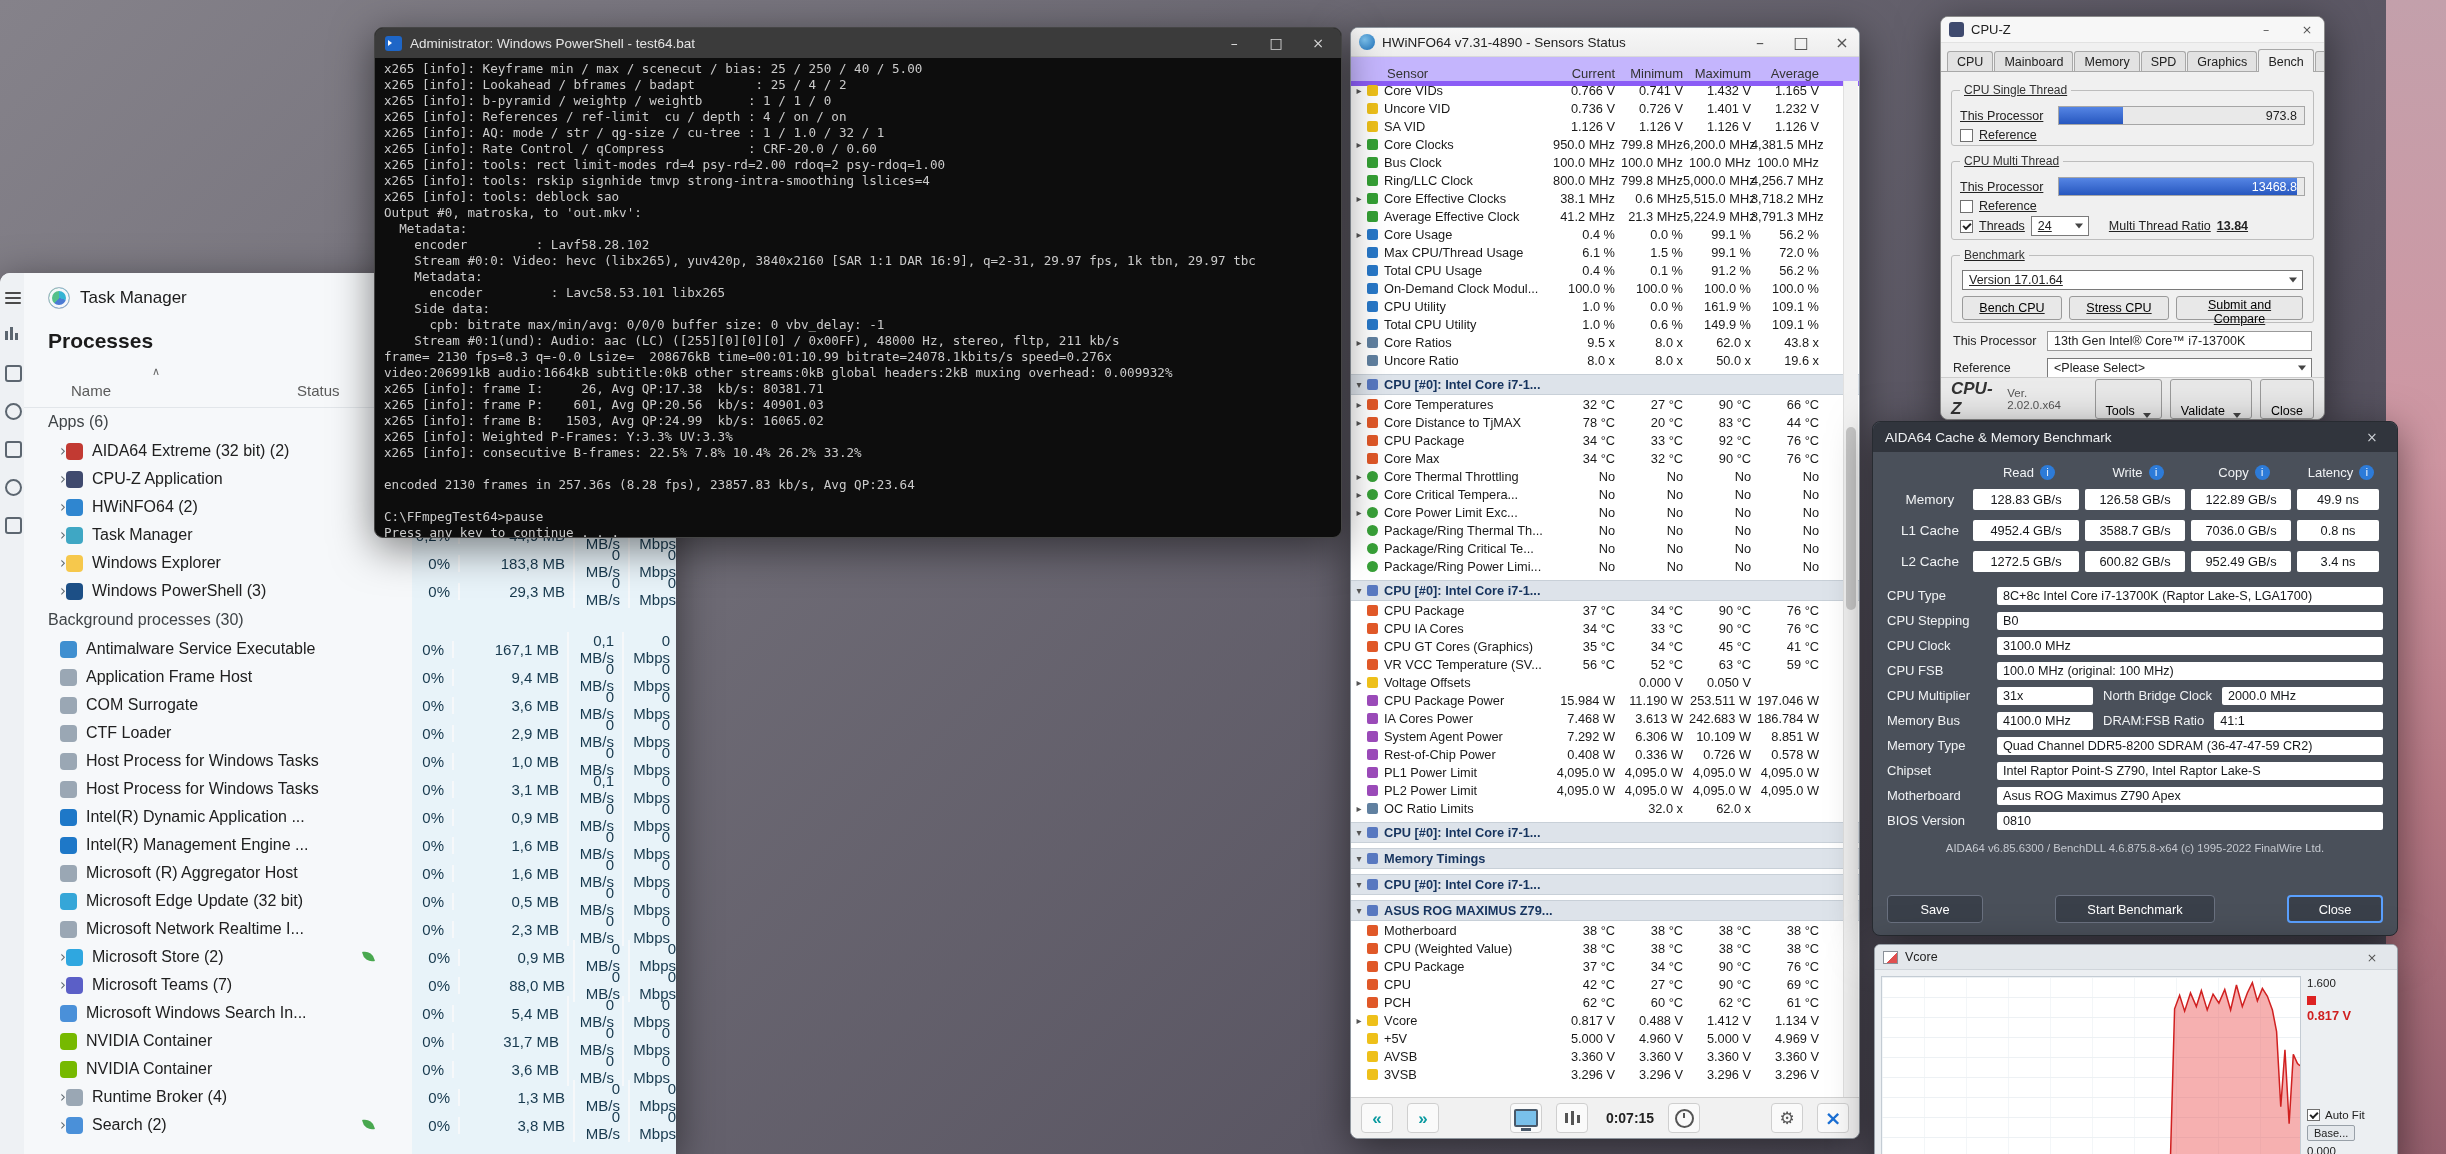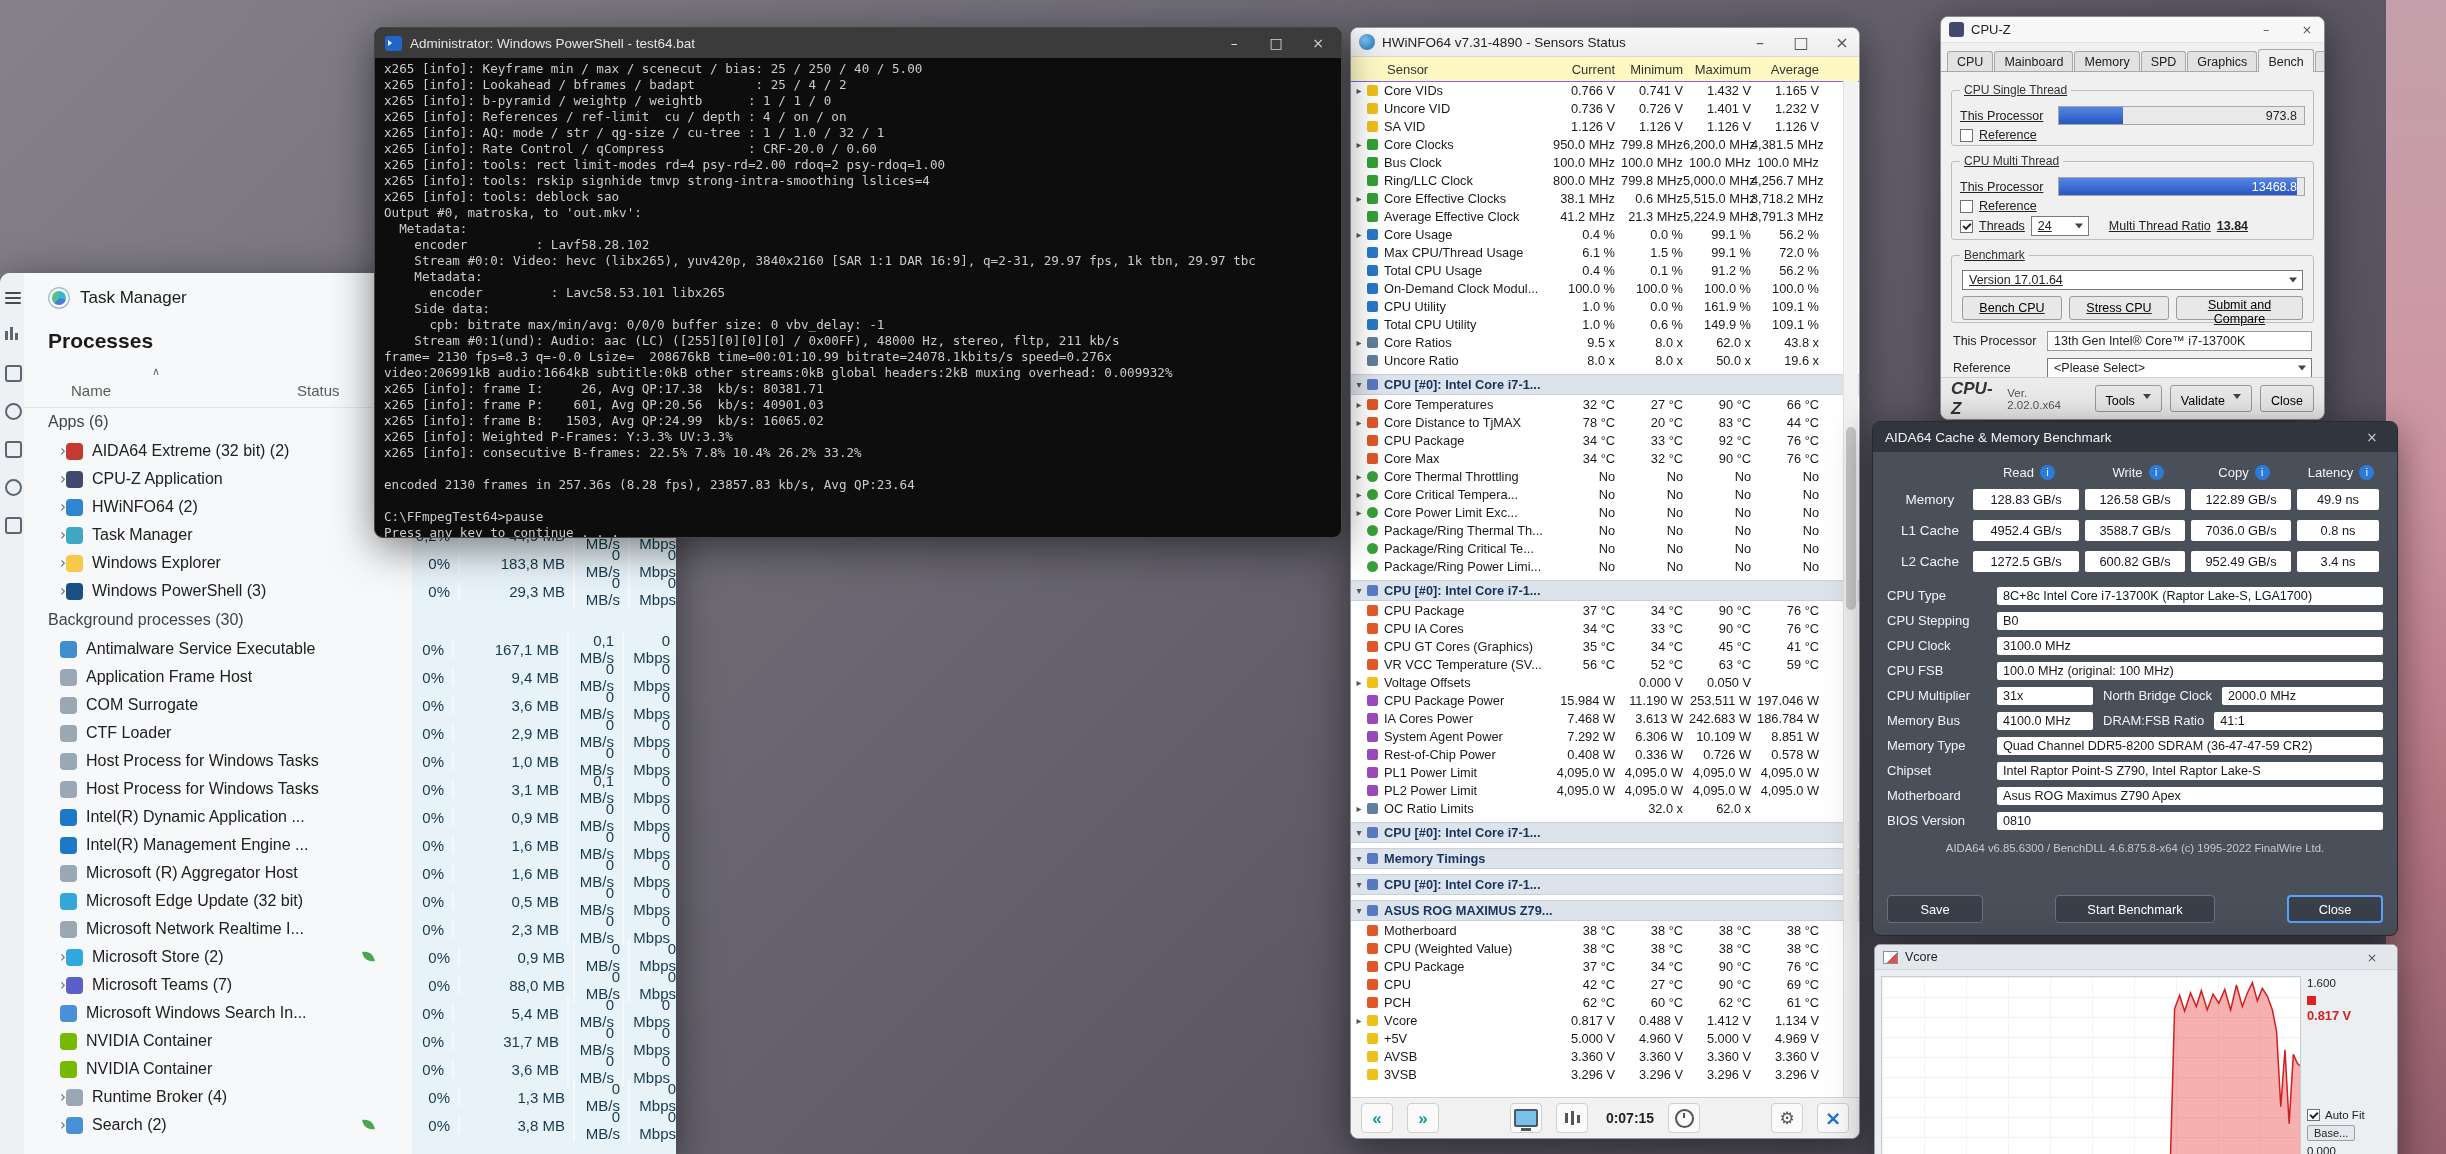--- a/index.html
+++ b/index.html
@@ -55,21 +55,21 @@
   .ps-btns{color:#d8d8d8;font-size:14px;margin-right:4px;}
   .ps-btns .winbtn{color:#d8d8d8;width:38px;}
   #ps-body{margin:0;padding:3px 0 0 9px;font-family:"DejaVu Sans Mono","Liberation Mono",monospace;
     font-size:12.6px;line-height:16.0px;color:#cbcbcb;white-space:pre;overflow:hidden;}
 
   
   .hw{left:1350px;top:27px;width:510px;height:1112px;background:#fff;border:1px solid #8e959d;border-radius:8px;z-index:20;box-sizing:border-box;overflow:hidden;}
   .hw-titlebar{height:28px;background:linear-gradient(#f7f7f7,#ededed);display:flex;align-items:center;padding-left:8px;gap:7px;border-bottom:1px solid #d9d9d9;}
   .hw-appicon{width:16px;height:16px;border-radius:50%;background:radial-gradient(circle at 35% 35%,#7ec3ef,#1d6fb8);flex:0 0 16px;}
   .hw-title{font-size:13.5px;color:#222;flex:1;white-space:nowrap;overflow:hidden;}
-  .hw-colhead{height:24px;display:flex;align-items:center;background:#fef9c3;border-bottom:1px solid #8b5cf6;font-size:13px;color:#333;}
+  .hw-colhead{height:24px;display:flex;align-items:flex-end;background:#c4b5fd;border-bottom:5px solid #8b5cf6;font-size:13px;color:#333;}
   .hw-h-label{flex:1;padding-left:36px;}
   .hw-h-val{width:68px;flex:0 0 68px;text-align:right;}
   .hw-colhead .pad,.hw-row .pad{width:40px;flex:0 0 40px;}
   .hw-rowswrap{position:absolute;left:0;right:0;top:53px;bottom:40px;overflow:hidden;}
   .hw-row{height:18px;display:flex;align-items:center;font-size:12.8px;color:#1a1a1a;}
   .hw-exp{width:16px;flex:0 0 16px;text-align:center;color:#555;font-size:10px;font-family:"DejaVu Sans",sans-serif;}
   .hw-ico{width:11px;height:11px;flex:0 0 11px;margin-right:6px;border-radius:2px;}
   .ic-volt{background:#eec01a;}
   .ic-clock{background:#35a035;}
   .ic-usage{background:#2878c8;}
@@ -134,21 +134,21 @@
   .cz-btnrow button:nth-child(1),.cz-btnrow button:nth-child(2){flex:0 0 100px;}
   .cz-btnrow button:nth-child(3){flex:1;}
   .cz-frow{display:flex;align-items:center;gap:8px;margin:7px 12px;}
   .cz-field{flex:1;border:1px solid #9a9a9a;background:#fff;padding:2px 6px;white-space:nowrap;overflow:hidden;}
   .cz-select.grow{flex:1;}
   .cz-footer{position:absolute;left:0;right:0;bottom:0;height:42px;background:#ebebeb;border-top:1px solid #cdcdcd;
     display:flex;align-items:center;gap:8px;padding:0 10px;border-radius:0 0 8px 8px;box-sizing:border-box;}
   .cz-brand{font-weight:bold;font-style:italic;font-size:17px;color:#333;}
   .cz-ver{font-size:11.5px;color:#555;}
   .spacer{flex:1;}
-  .cz-btn{height:27px;background:#e8e8e8;border:1px solid #9a9a9a;border-radius:3px;font-size:12.5px;font-family:inherit;display:inline-flex;align-items:flex-start;padding:8px 10px;}
+  .cz-btn{height:40px;background:#e8e8e8;border:1px solid #9a9a9a;border-radius:3px;font-size:12.5px;font-family:inherit;display:inline-flex;align-items:flex-end;padding:0 10px;}
   .ddarrow{display:inline-block;width:0;height:0;border-left:4px solid transparent;border-right:4px solid transparent;border-top:5px solid #444;margin-left:8px;}
 
   
   .aida{left:1872px;top:421px;width:526px;height:515px;background:#4a505a;border:1px solid #272b31;border-radius:8px;z-index:30;color:#f1f3f5;box-sizing:border-box;overflow:hidden;}
   .aida-title{height:30px;background:#31353d;display:flex;align-items:center;padding:0 8px 0 12px;font-size:13.5px;border-radius:8px 8px 0 0;}
   .aida-title .t{flex:1;}
   .aida-title .winbtn{color:#cfd3d8;}
   .aida-table{padding:8px 14px 0 14px;text-align:center;}
   .aida-cols{display:flex;align-items:center;height:24px;}
   .aida-cols .lead{width:86px;flex:0 0 86px;}

